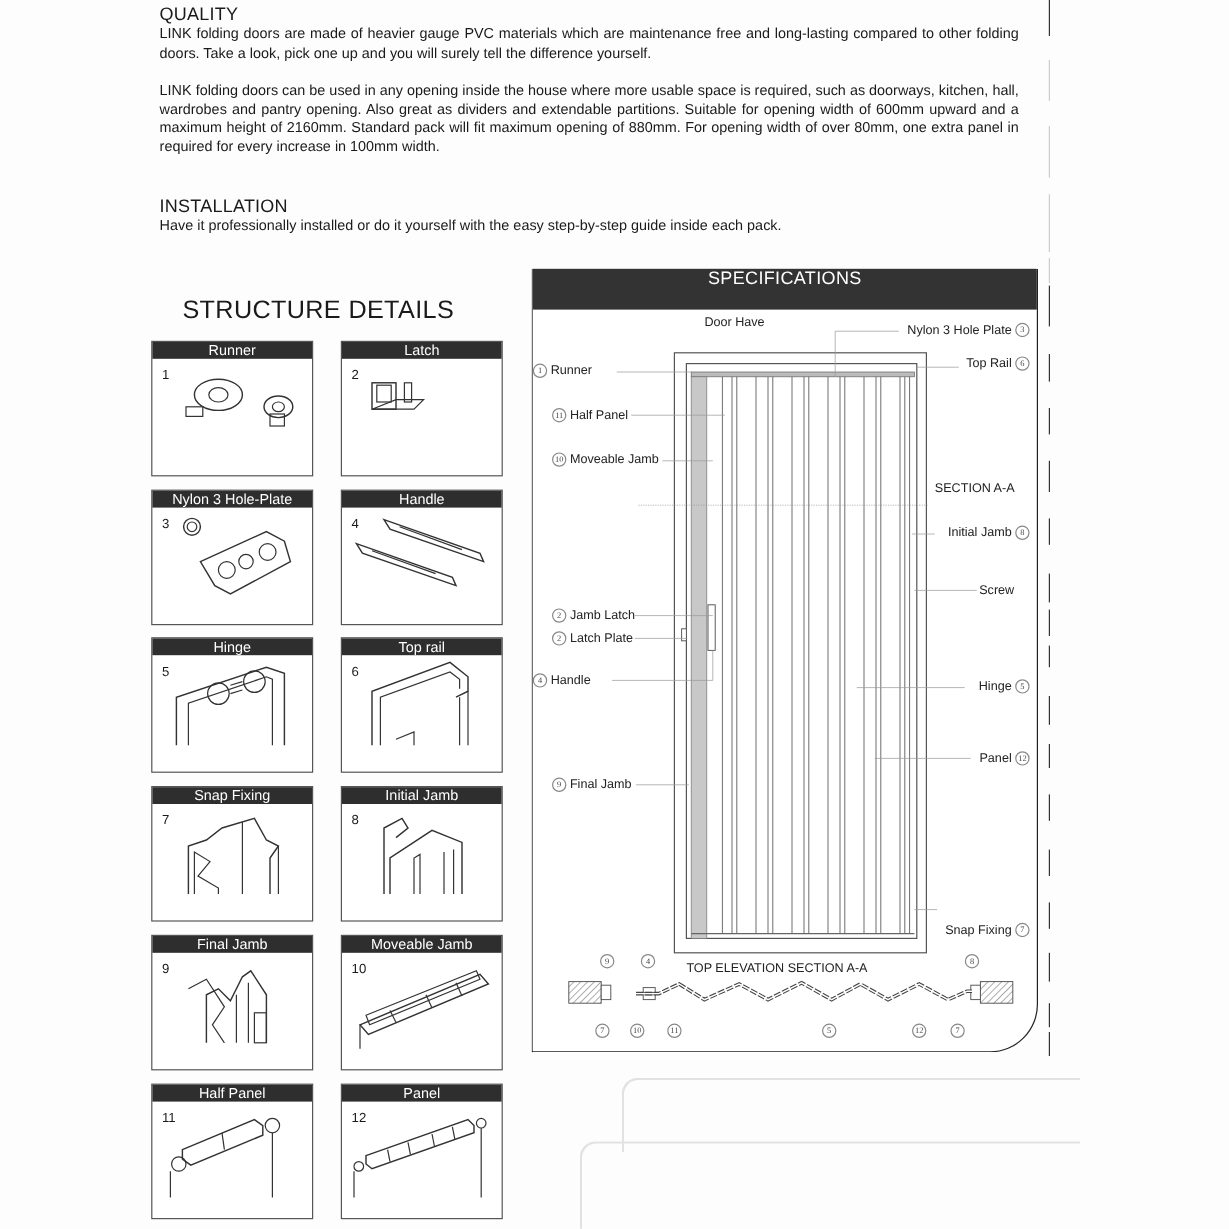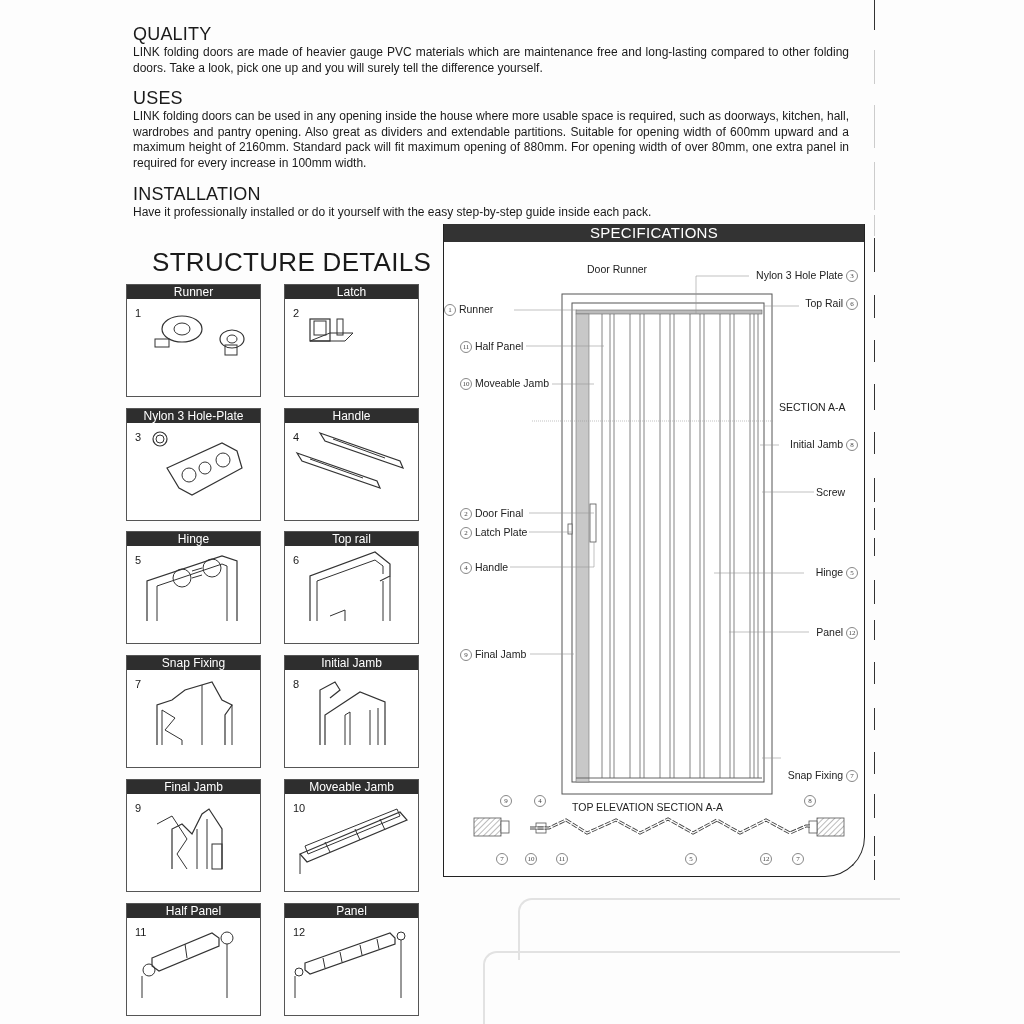--- a/index.html
+++ b/index.html
@@ -1,44 +1,43 @@
 <!DOCTYPE html>
 <html><head>
 <meta charset="utf-8">
 <style>
   html, body { margin:0; padding:0; }
   body { width:1024px; height:1024px; background:#fdfdfd; position:relative; overflow:hidden;
          font-family:"Liberation Sans", sans-serif; color:#1a1a1a; }
   .abs { position:absolute; }
-  .sec-title { font-size:18px; letter-spacing:0.2px;margin-top:20px; }
+  .sec-title { font-size:15px; letter-spacing:0.2px; }
   .sec-body { font-size:12px; line-height:15.5px; text-align:justify; }
-  .struct-title { font-size:26px; letter-spacing:0.3px; }
+  .struct-title { font-size:21px; letter-spacing:0.3px; }
   .card { position:absolute; width:133px; height:111px; border:1px solid #555; background:#fff; }
   .card-head { height:14px; background:#2e2e2e; color:#fff; font-size:12px; line-height:14px; text-align:center; }
   .card-num { position:absolute; left:8px; top:22px; font-size:11px; }
   .card svg { position:absolute; left:0; top:14px; }
   .spec { position:absolute; left:443px; top:224px; width:420px; height:652px;
           border-left:1.5px solid #222; border-right:1.5px solid #222; border-bottom:1.5px solid #222;
           border-bottom-right-radius:40px; background:#fff; }
-  .spec-head { height:18px; background:#333; color:#fff; font-size:15px; line-height:18px; text-align:center; letter-spacing:0.3px; }
+  .spec-head { height:34px; background:#333; color:#fff; font-size:15px; line-height:18px; text-align:center; letter-spacing:0.3px; }
   .lbl { position:absolute; font-size:10.5px; white-space:nowrap; color:#222; }
   .circ { display:inline-block; width:10px; height:10px; border:1px solid #888; border-radius:50%;
           font-size:7px; line-height:10px; text-align:center; font-family:"Liberation Serif", serif; color:#444; vertical-align:middle; }
   .tab { position:absolute; left:864px; width:10px; border-right:1.5px solid #333; }
   .tabl { position:absolute; left:864px; width:10px; border-right:1px solid #ccc; }
 </style>
 </head>
 <body>
 
 <div class="abs" style="left:133px; top:4px; width:716px;">
   <div class="sec-title">QUALITY</div>
   <div class="sec-body">LINK folding doors are made of heavier gauge PVC materials which are maintenance free and long-lasting compared to other folding doors. Take a look, pick one up and you will surely tell the difference yourself.</div>
 </div>
 <div class="abs" style="left:133px; top:68px; width:716px;">
-  <div class="sec-title">USES</div>
   <div class="sec-body">LINK folding doors can be used in any opening inside the house where more usable space is required, such as doorways, kitchen, hall, wardrobes and pantry opening. Also great as dividers and extendable partitions. Suitable for opening width of 600mm upward and a maximum height of 2160mm. Standard pack will fit maximum opening of 880mm. For opening width of over 80mm, one extra panel in required for every increase in 100mm width.</div>
 </div>
 <div class="abs" style="left:133px; top:164px; width:716px;">
   <div class="sec-title">INSTALLATION</div>
   <div class="sec-body">Have it professionally installed or do it yourself with the easy step-by-step guide inside each pack.</div>
 </div>
 
 <div class="abs struct-title" style="left:152px; top:247px;">STRUCTURE DETAILS</div>
 
 <div id="cards">
@@ -249,31 +248,31 @@
       <polyline points="86,604 105,604 122,596 143,609 172,596 196,609 224,595 249,609 273,596 296,609 322,596 346,609 362,602 366,602" fill="none" stroke="#444" stroke-width="3" stroke-dasharray="6,1.5"></polyline>
       <polyline points="86,604 105,604 122,596 143,609 172,596 196,609 224,595 249,609 273,596 296,609 322,596 346,609 362,602 366,602" fill="none" stroke="#fff" stroke-width="1.2"></polyline>
     </g>
     <defs>
       <pattern id="hatch" width="4" height="4" patternUnits="userSpaceOnUse" patternTransform="rotate(45)">
         <line x1="0" y1="0" x2="0" y2="4" stroke="#777" stroke-width="1"></line>
       </pattern>
     </defs>
   </svg>
 
-  <div class="lbl" style="left:143px; top:39px;">Door Runner</div>
+  <div class="lbl" style="left:143px; top:39px;">Door Have</div>
   <div class="lbl" style="left:335px; top:177px;">SECTION A-A</div>
   <div class="lbl" style="left:372px; top:262px;text-align:center;">Screw</div>
 
   <div id="left-labels">
       <div class="lbl" style="left: 0; top: 79px;"><span class="circ">1</span> <span>Runner</span></div>
       <div class="lbl" style="left: 16px; top: 116px;"><span class="circ">11</span> <span>Half Panel</span></div>
       <div class="lbl" style="left: 16px; top: 153px;"><span class="circ">10</span> <span>Moveable Jamb</span></div>
-      <div class="lbl" style="left: 16px; top: 283px;"><span class="circ">2</span> <span>Door Final</span></div>
+      <div class="lbl" style="left: 16px; top: 283px;"><span class="circ">2</span> <span>Jamb Latch</span></div>
       <div class="lbl" style="left: 16px; top: 302px;"><span class="circ">2</span> <span>Latch Plate</span></div>
-      <div class="lbl" style="left: 16px; top: 337px;"><span class="circ">4</span> <span>Handle</span></div>
+      <div class="lbl" style="left: 0; top: 337px;"><span class="circ">4</span> <span>Handle</span></div>
       <div class="lbl" style="left: 16px; top: 424px;"><span class="circ">9</span> <span>Final Jamb</span></div>
     </div>
   <div id="right-labels">
       <div class="lbl" style="right: 6px; top: 45px;"><span>Nylon 3 Hole Plate</span> <span class="circ">3</span></div>
       <div class="lbl" style="right: 6px; top: 73px; margin-left: 11px;"><span>Top Rail</span> <span class="circ">6</span></div>
       <div class="lbl" style="right: 6px; top: 214px;"><span>Initial Jamb</span> <span class="circ">8</span></div>
       <div class="lbl" style="right: 6px; top: 342px;"><span>Hinge</span> <span class="circ">5</span></div>
       <div class="lbl" style="right: 6px; top: 402px;"><span>Panel</span> <span class="circ">12</span></div>
       <div class="lbl" style="right: 6px; top: 545px;"><span>Snap Fixing</span> <span class="circ">7</span></div>
     </div>

